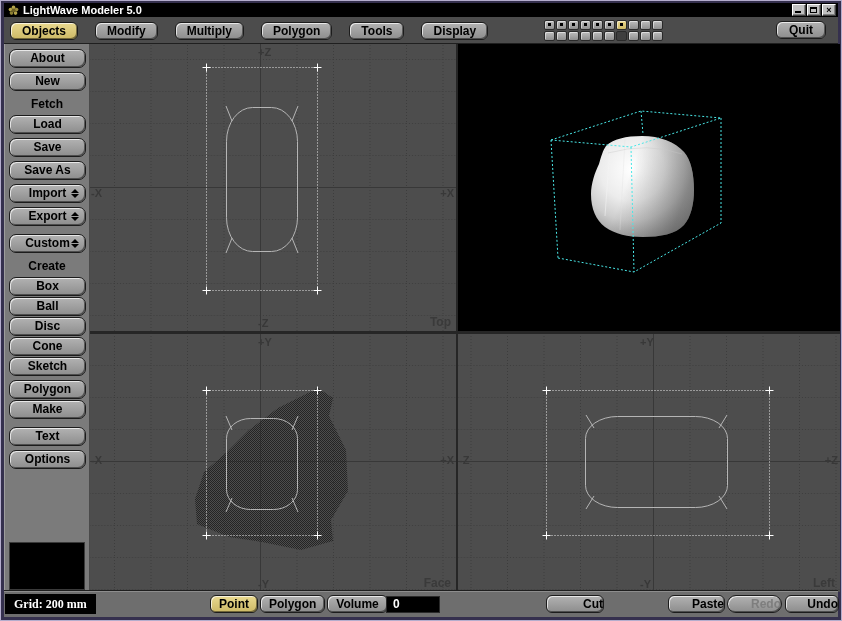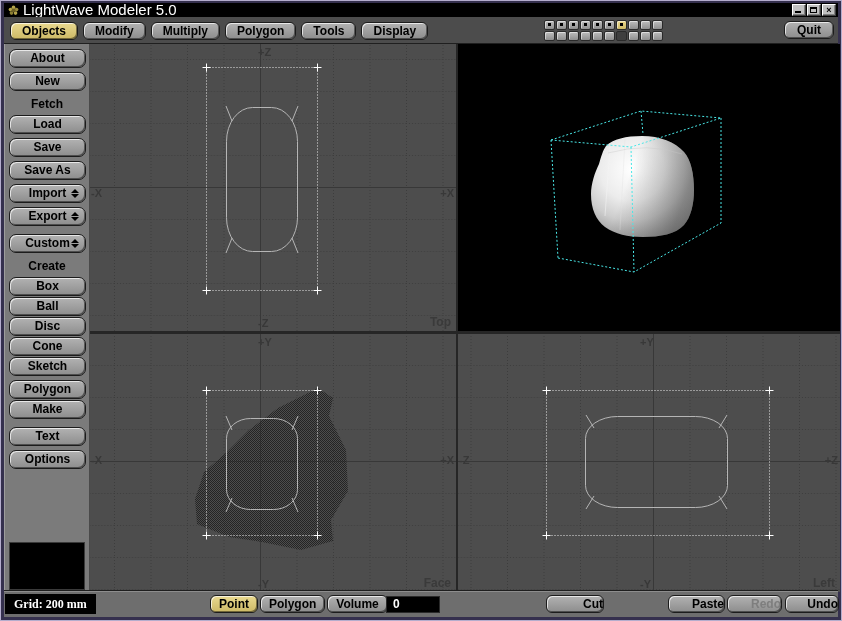--- a/index.html
+++ b/index.html
@@ -2,34 +2,34 @@
 <html><head>
 <meta charset="utf-8">
 <style>
   html,body{margin:0;padding:0;background:#222;font-family:"Liberation Sans",sans-serif;}
   *{box-sizing:border-box;}
   .window{position:relative;width:842px;height:621px;background:#35304e;border:1px solid #b4adcd;overflow:hidden;}
 
   
   .titlebar{position:absolute;top:2px;left:3px;right:3px;height:14px;background:#000;display:flex;align-items:center;padding:0 2px;}
   .title-icon{width:11px;height:11px;margin:0 4px 0 2px;flex:0 0 auto;}
-  .title-text{color:#fff;font-size:15px;font-weight:normal;line-height:14px;white-space:nowrap;}
+  .title-text{color:#fff;font-size:11px;font-weight:bold;line-height:14px;white-space:nowrap;}
   .winbtns{margin-left:auto;display:flex;}
   .winbtn{width:14px;height:12px;background:#c0c0c0;border:1px solid;border-color:#fff #404040 #404040 #fff;box-shadow:inset -1px -1px 0 #808080;margin-left:1px;position:relative;font-size:9px;font-weight:bold;color:#000;text-align:center;line-height:10px;}
   .winbtn .min-glyph{position:absolute;left:2px;bottom:2px;width:6px;height:2px;background:#000;}
   .winbtn .max-glyph{position:absolute;left:2px;top:2px;width:7px;height:6px;border:1px solid #000;border-top-width:2px;}
 
   
   .tabbar{position:absolute;top:16px;left:3px;right:3px;height:27px;background:#4c4c4c;border-bottom:1px solid #1f1f1f;}
-  .tabs{position:absolute;left:6px;top:5px;display:flex;gap:5px;}
+  .tabs{position:absolute;left:6px;top:5px;display:flex;gap:17px;}
   .btn{background:linear-gradient(#b2b2b2,#8d8d8d);border:1px solid #1c1c1c;border-radius:6px;box-shadow:inset 1px 1px 0 rgba(255,255,255,.7),inset -1px -1px 0 rgba(0,0,0,.45);color:#000;font-weight:bold;font-size:12px;text-align:center;cursor:default;}
   .btn.sel{background:linear-gradient(#e9d98f,#cdb966);}
   .btn.disabled{color:#7e7e7e;}
   .tab{height:18px;line-height:16px;padding:0 11px;}
-  .quit{position:absolute;right:4px;top:4px;width:50px;height:18px;line-height:16px;}
+  .quit{position:absolute;right:12px;top:4px;width:50px;height:18px;line-height:16px;}
   .layers{position:absolute;left:540px;top:3px;display:grid;grid-template-columns:repeat(10,11px);grid-auto-rows:10px;gap:1px;}
   .lyr{background:linear-gradient(#bdbdbd,#8f8f8f);border:1px solid #2a2a2a;border-radius:2px;box-shadow:inset 1px 1px 0 rgba(255,255,255,.5);position:relative;}
   .lyr.sel{background:linear-gradient(#ecd98a,#cdb966);}
   .lyr .dot{position:absolute;left:3px;top:2px;width:3px;height:3px;background:#000;}
   .lyr-slot{background:#3f3f3f;border:1px solid #2a2a2a;border-radius:2px;}
 
   
   .sidebar{position:absolute;top:43px;left:3px;width:86px;height:548px;background:#7b7b7b;box-shadow:inset 1px 0 0 #9d9d9d,inset -1px 0 0 #4a4a4a;padding-top:1px;}
   .side-btn{position:relative;margin:4px 4px 0 5px;height:19px;line-height:17px;border-radius:7px;}
   .side-btn.gap{margin-top:8px;}
@@ -316,18 +316,18 @@
     <div class="modes" id="modes">
         <div class="btn mode sel">Point</div>
         <div class="btn mode">Polygon</div>
         <div class="btn mode">Volume</div>
       </div>
     <div class="count-box">0</div>
     <div id="actions">
         <div class="btn action" style="left: 542px; width: 58px;">Cut</div>
         <div class="btn action" style="left: 604px; width: 52px; margin-top: 34px;">Copy</div>
         <div class="btn action" style="left: 664px; width: 57px;">Paste</div>
-        <div class="btn action disabled" style="left: 723px; width: 55px;">Redo</div>
+        <div class="btn action disabled" style="left: 723px; width: 55px; border-radius: 9px;">Redo</div>
         <div class="btn action" style="left: 781px; width: 54px;">Undo</div>
       </div>
   </div>
 
 </div>
 
 </body></html>

